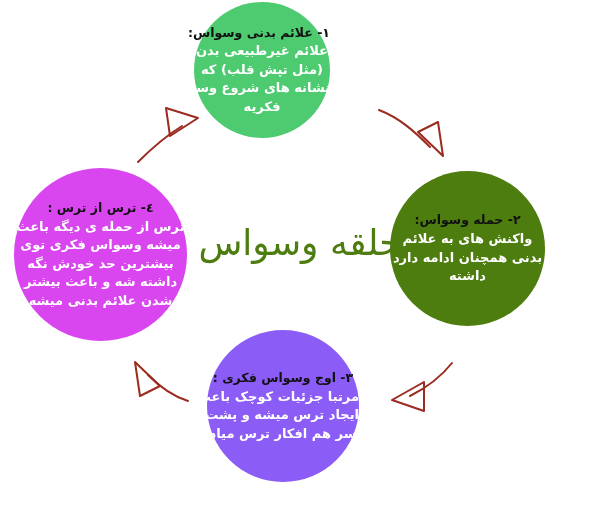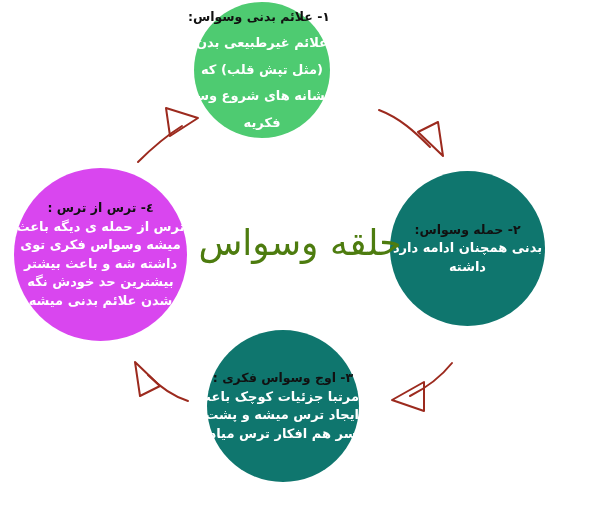--- a/index.html
+++ b/index.html
@@ -41,29 +41,28 @@
   }
   .node .body {
     color: #ffffff;
     font-size: 13px;
   }
 
   
   #node-green {
     left: 194px; top: 2px; width: 136px; height: 136px;
     background: #4ECB71;
-    gap: 8px;
   }
   #node-blue {
     left: 390px; top: 171px; width: 155px; height: 155px;
-    background: #0f766e;
+    background: #4d7c0f;
   }
   #node-orange {
     left: 207px; top: 330px; width: 152px; height: 152px;
-    background: #0f766e;
+    background: #8b5cf6;
   }
   #node-magenta {
     left: 14px; top: 168px; width: 173px; height: 173px;
     background: #d946ef;
   }
 
   #center-title {
     position: absolute;
     left: 195px;
     top: 222px;
@@ -126,35 +125,36 @@
   <div class="node" id="node-green">
     <span class="line heading">۱- علائم بدنی وسواس:</span>
     <span class="line body">علائم غیرطبیعی بدن</span>
     <span class="line body">(مثل تپش قلب) که</span>
     <span class="line body">نشانه های شروع وسواس</span>
     <span class="line body">فکریه</span>
   </div>
 
   <div class="node" id="node-blue">
     <span class="line heading">۲- حمله وسواس:</span>
+    <span class="line body">واکنش های به علائم</span>
     <span class="line body">بدنی همچنان ادامه دارد</span>
     <span class="line body">داشته</span>
   </div>
 
   <div class="node" id="node-orange">
     <span class="line heading">۳- اوج وسواس فکری :</span>
     <span class="line body">مرتبا جزئیات کوچک باعث</span>
     <span class="line body">ایجاد ترس میشه و پشت</span>
     <span class="line body">سر هم افکار ترس میاد</span>
   </div>
 
   <div class="node" id="node-magenta">
     <span class="line heading">٤- ترس از ترس :</span>
     <span class="line body">ترس از حمله ی دیگه باعث</span>
     <span class="line body">میشه وسواس فکری توی</span>
+    <span class="line body">بیشترین حد خودش نگه</span>
     <span class="line body">داشته شه و باعث بیشتر</span>
-    <span class="line body">بیشترین حد خودش نگه</span>
     <span class="line body">شدن علائم بدنی میشه</span>
   </div>
 
   <div id="center-title">حلقه وسواس</div>
 
 </div>
 
 </body></html>

